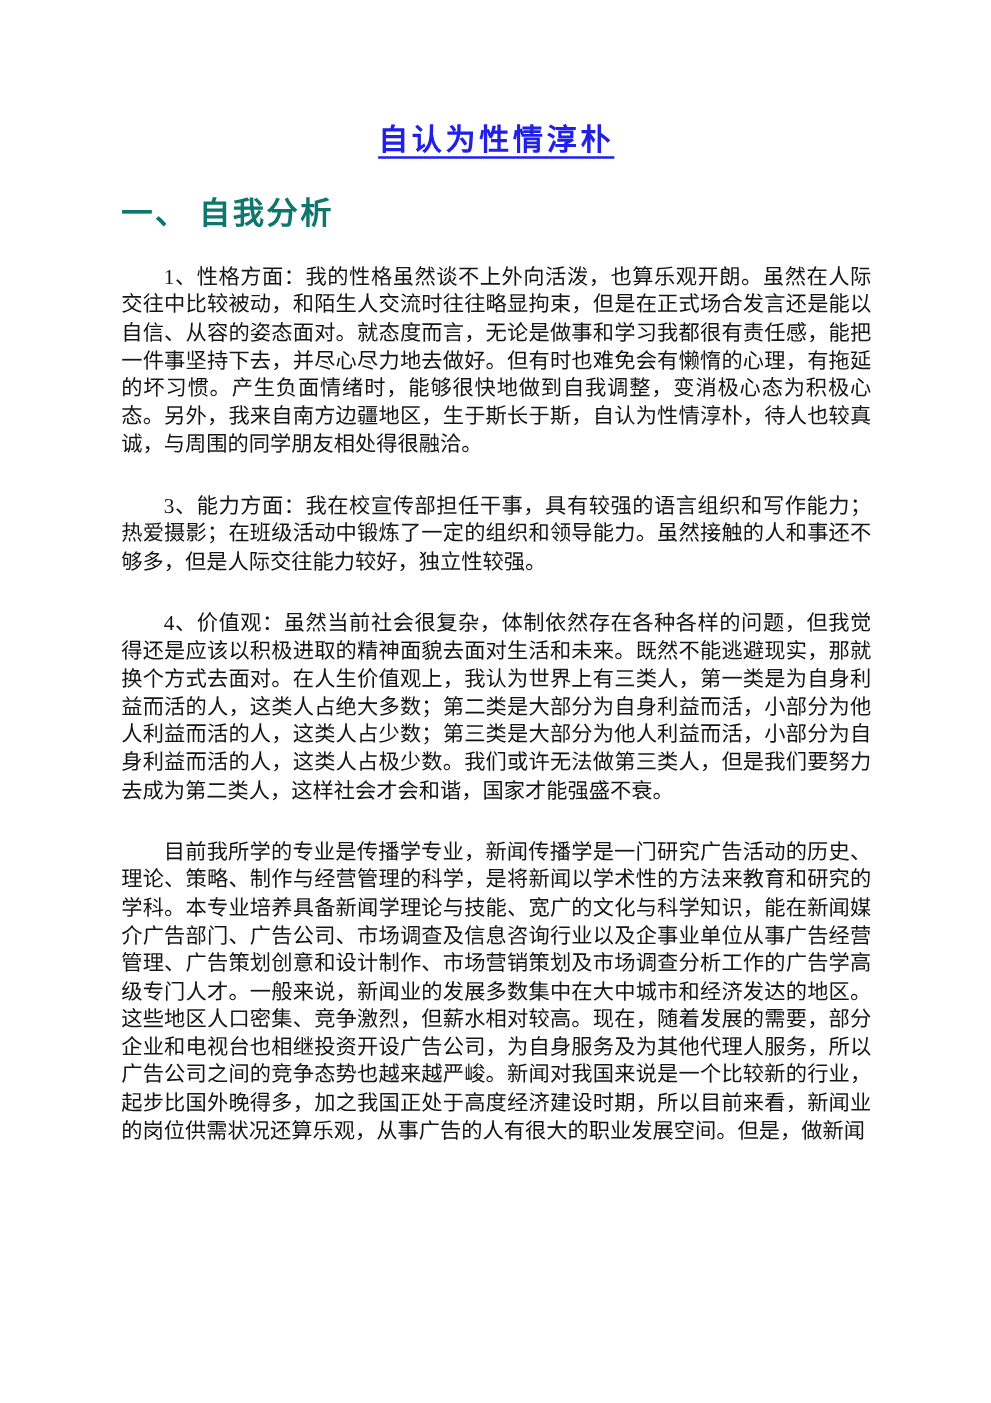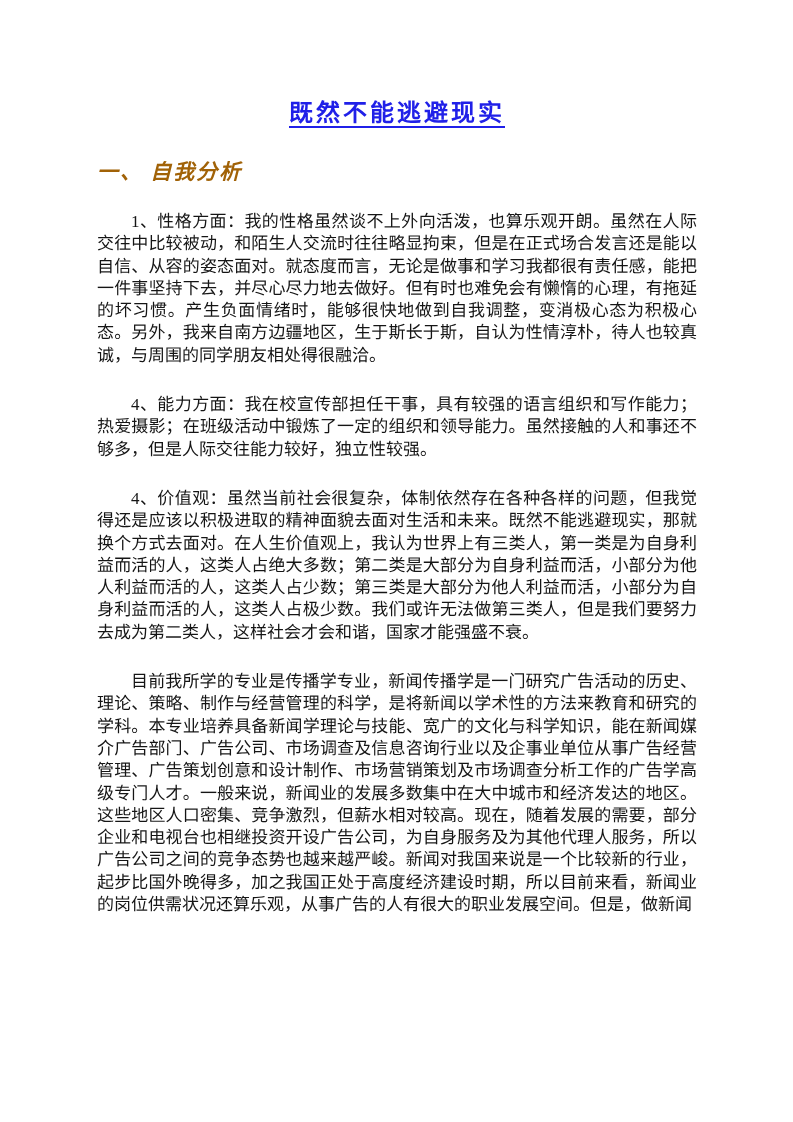--- a/index.html
+++ b/index.html
@@ -24,52 +24,51 @@
     letter-spacing: 3px;
     color: #2020e8;               
     text-decoration: underline;
     text-underline-offset: 5px;
     text-decoration-thickness: 2px;
     line-height: 34px;
     margin-bottom: 30px;
     font-family: "Liberation Serif", "DejaVu Serif", serif;
   }
   .section-heading {
-    font-size: 21px;
+    font-size: 25px;
     font-weight: bold;
-    color: #a16207;
+    color: #0f766e;
     line-height: 24px;
     letter-spacing: 2px;
     margin-top: 26px;
     margin-bottom: 14px;
     font-family: "Liberation Serif", "DejaVu Serif", serif;
-    font-style: italic;
   }
   .section:first-of-type .section-heading { margin-top: 0; }
   .body-paragraph {
     font-size: 17px;
     line-height: 22.3px;
     text-align: justify;
     text-indent: 2em;
     margin-top: 27px;
     color: #151515;
     word-break: break-all;
   }
 </style>
 </head>
 <body>
 
 <div class="page">
 
-  <h1 class="doc-title">既然不能逃避现实</h1>
+  <h1 class="doc-title">自认为性情淳朴</h1>
 
   <section class="section">
     <h2 class="section-heading">一、 自我分析</h2>
     <p class="body-paragraph">1、性格方面：我的性格虽然谈不上外向活泼，也算乐观开朗。虽然在人际交往中比较被动，和陌生人交流时往往略显拘束，但是在正式场合发言还是能以自信、从容的姿态面对。就态度而言，无论是做事和学习我都很有责任感，能把一件事坚持下去，并尽心尽力地去做好。但有时也难免会有懒惰的心理，有拖延的坏习惯。产生负面情绪时，能够很快地做到自我调整，变消极心态为积极心态。另外，我来自南方边疆地区，生于斯长于斯，自认为性情淳朴，待人也较真诚，与周围的同学朋友相处得很融洽。</p>
-    <p class="body-paragraph">4、能力方面：我在校宣传部担任干事，具有较强的语言组织和写作能力；热爱摄影；在班级活动中锻炼了一定的组织和领导能力。虽然接触的人和事还不够多，但是人际交往能力较好，独立性较强。</p>
+    <p class="body-paragraph">3、能力方面：我在校宣传部担任干事，具有较强的语言组织和写作能力；热爱摄影；在班级活动中锻炼了一定的组织和领导能力。虽然接触的人和事还不够多，但是人际交往能力较好，独立性较强。</p>
     <p class="body-paragraph">4、价值观：虽然当前社会很复杂，体制依然存在各种各样的问题，但我觉得还是应该以积极进取的精神面貌去面对生活和未来。既然不能逃避现实，那就换个方式去面对。在人生价值观上，我认为世界上有三类人，第一类是为自身利益而活的人，这类人占绝大多数；第二类是大部分为自身利益而活，小部分为他人利益而活的人，这类人占少数；第三类是大部分为他人利益而活，小部分为自身利益而活的人，这类人占极少数。我们或许无法做第三类人，但是我们要努力去成为第二类人，这样社会才会和谐，国家才能强盛不衰。</p>
   </section>
 
   <section class="section">
     <p class="body-paragraph">目前我所学的专业是传播学专业，新闻传播学是一门研究广告活动的历史、理论、策略、制作与经营管理的科学，是将新闻以学术性的方法来教育和研究的学科。本专业培养具备新闻学理论与技能、宽广的文化与科学知识，能在新闻媒介广告部门、广告公司、市场调查及信息咨询行业以及企事业单位从事广告经营管理、广告策划创意和设计制作、市场营销策划及市场调查分析工作的广告学高级专门人才。一般来说，新闻业的发展多数集中在大中城市和经济发达的地区。这些地区人口密集、竞争激烈，但薪水相对较高。现在，随着发展的需要，部分企业和电视台也相继投资开设广告公司，为自身服务及为其他代理人服务，所以广告公司之间的竞争态势也越来越严峻。新闻对我国来说是一个比较新的行业，起步比国外晚得多，加之我国正处于高度经济建设时期，所以目前来看，新闻业的岗位供需状况还算乐观，从事广告的人有很大的职业发展空间。但是，做新闻</p>
   </section>
 
 </div>
 
 </body></html>

